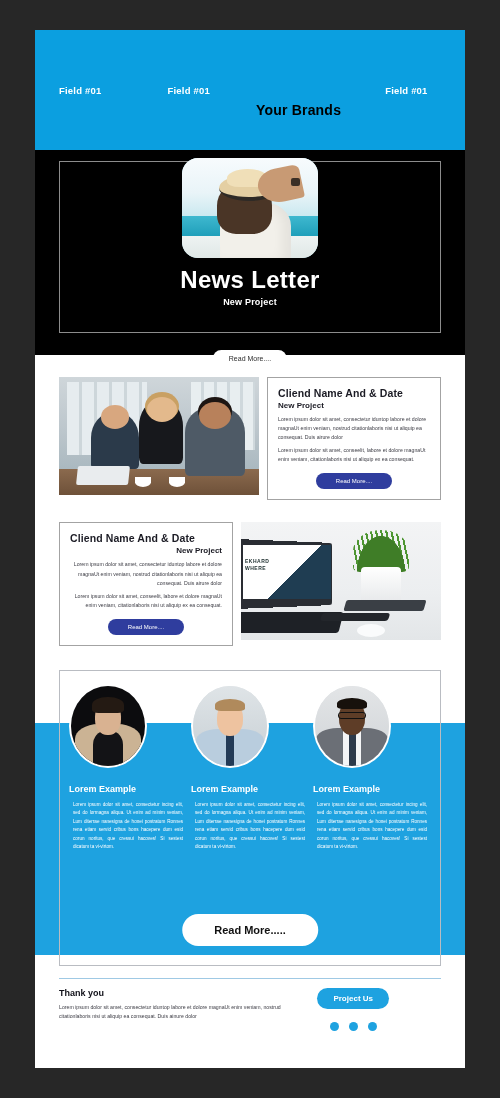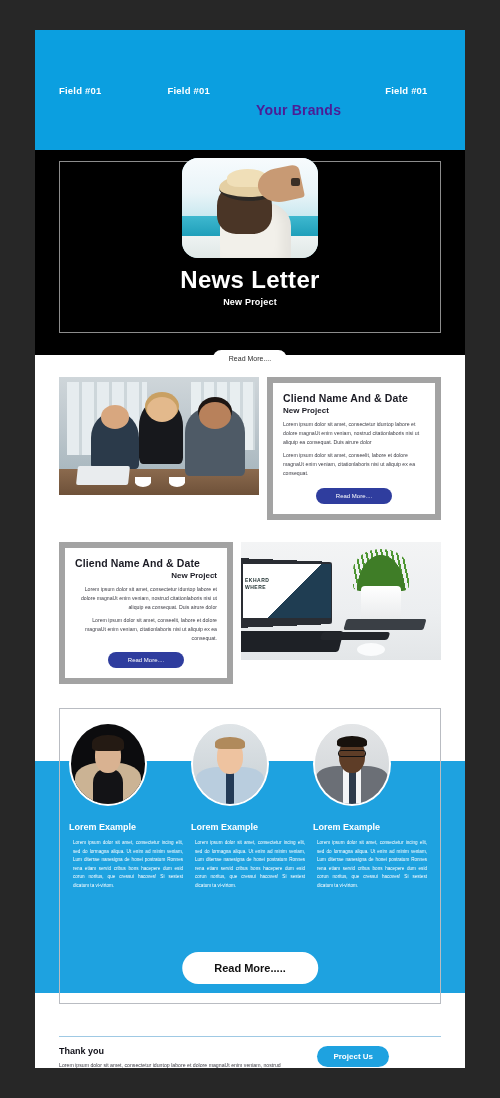--- a/index.html
+++ b/index.html
@@ -42,21 +42,21 @@
   .nav-link {
     color: #ffffff;
     font-size: 9.5px;
     font-weight: bold;
     letter-spacing: .2px;
     white-space: nowrap;
   }
   .nav-link.n1 { margin-left: 4px; }
   .nav-link.n2 { margin-left: 66px; }
   .brand {
-    color: #4c1d95;
+    color: #000000;
     font-size: 14px;
     font-weight: bold;
     letter-spacing: .2px;
     margin-left: 46px;
     white-space: nowrap;
     margin-top: 40px;
   }
   .nav-link.n3 { margin-left: 44px; }
 
   
@@ -210,21 +210,21 @@
       border-radius: 50% 50% 12% 12%; }
   .ph-dk-bk  { position:absolute; left:52%; top:66%; width:40%; height:9%;
       background:#3a3f45; border-radius:2px; transform: skewX(-16deg); }
   .ph-dk-ph  { position:absolute; left:40%; bottom:16%; width:34%; height:7%;
       background:#23262b; border-radius:3px; transform: skewX(-18deg); }
   .ph-dk-ms  { position:absolute; left:58%; bottom:3%; width:14%; height:11%;
       background:#fafbfc; border-radius:50%; }
 
   .card {
     flex: 1;
-    border: 6px solid #a3a3a3;
+    border: 1px solid #a3a3a3;
     padding: 9px 10px 10px 10px;
     position: relative;
     min-height: 118px;
   }
   .card.right { margin-left: 8px; }
   .card.left  { margin-right: 8px; }
 
   .card-title {
     color: #1b1b24;
     font-size: 10.5px;
@@ -366,21 +366,21 @@
     padding: 10px 32px;
     border: none;
     border-radius: 20px;
     cursor: pointer;
     white-space: nowrap;
   }
 
   
   .footer {
     position: relative;
-    margin-top: 32px;
+    margin-top: 12px;
     padding: 0 24px;
   }
   .footer-rule {
     height: 1px;
     background: #9fc9e4;
     width: 100%;
   }
   .footer-body {
     display: flex;
     justify-content: space-between;

